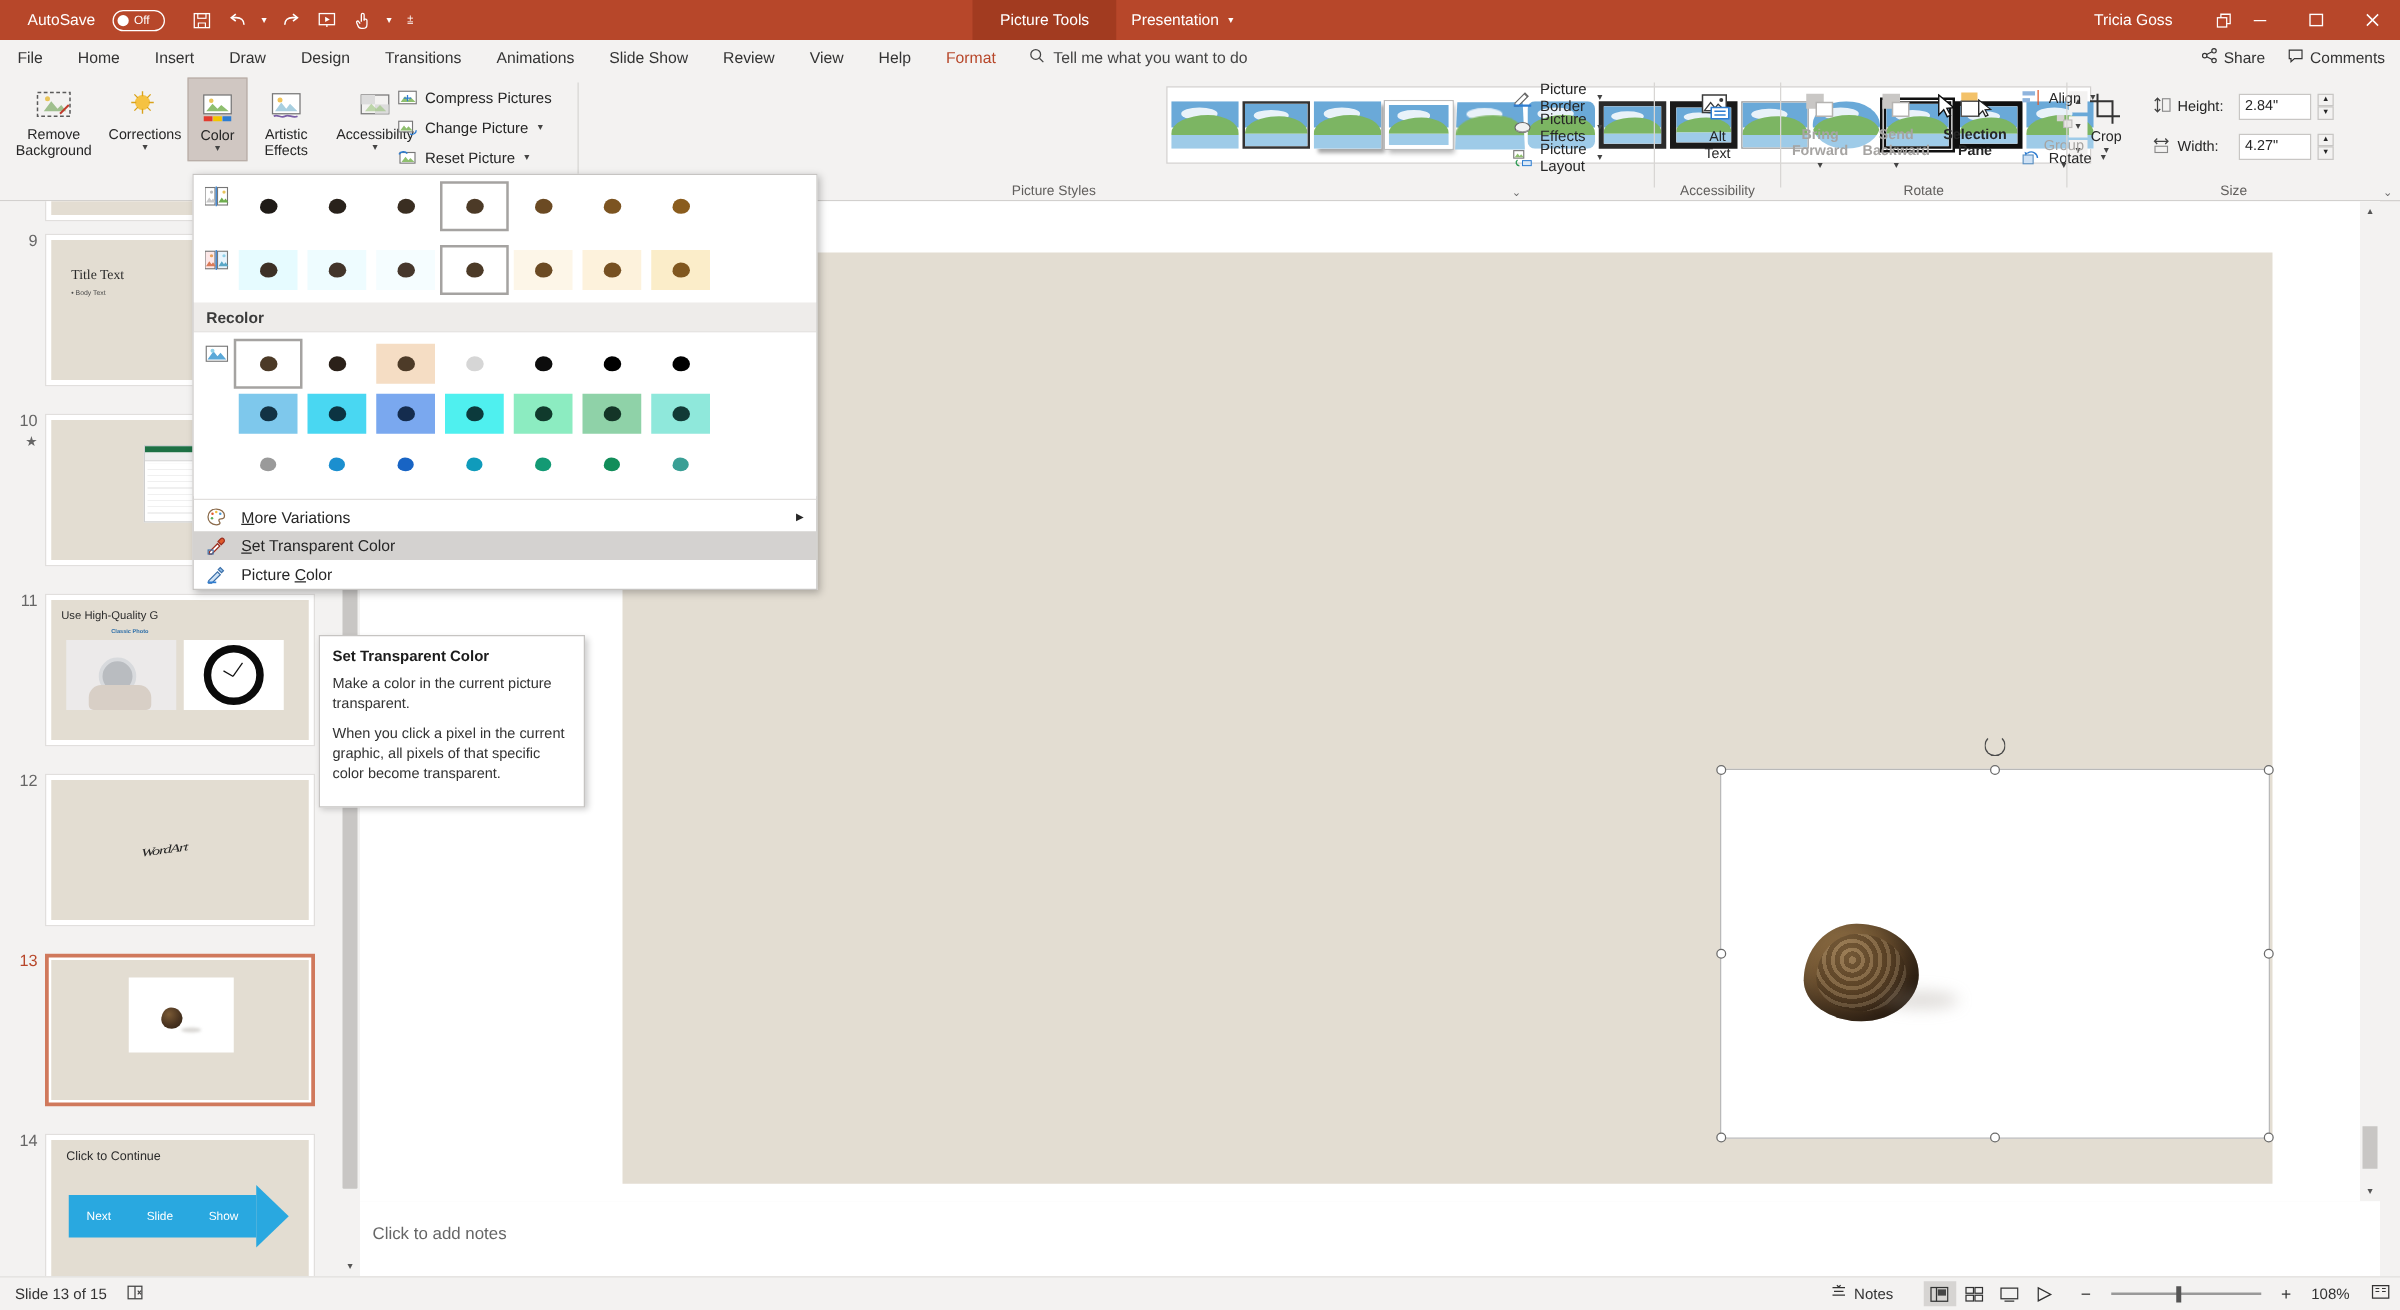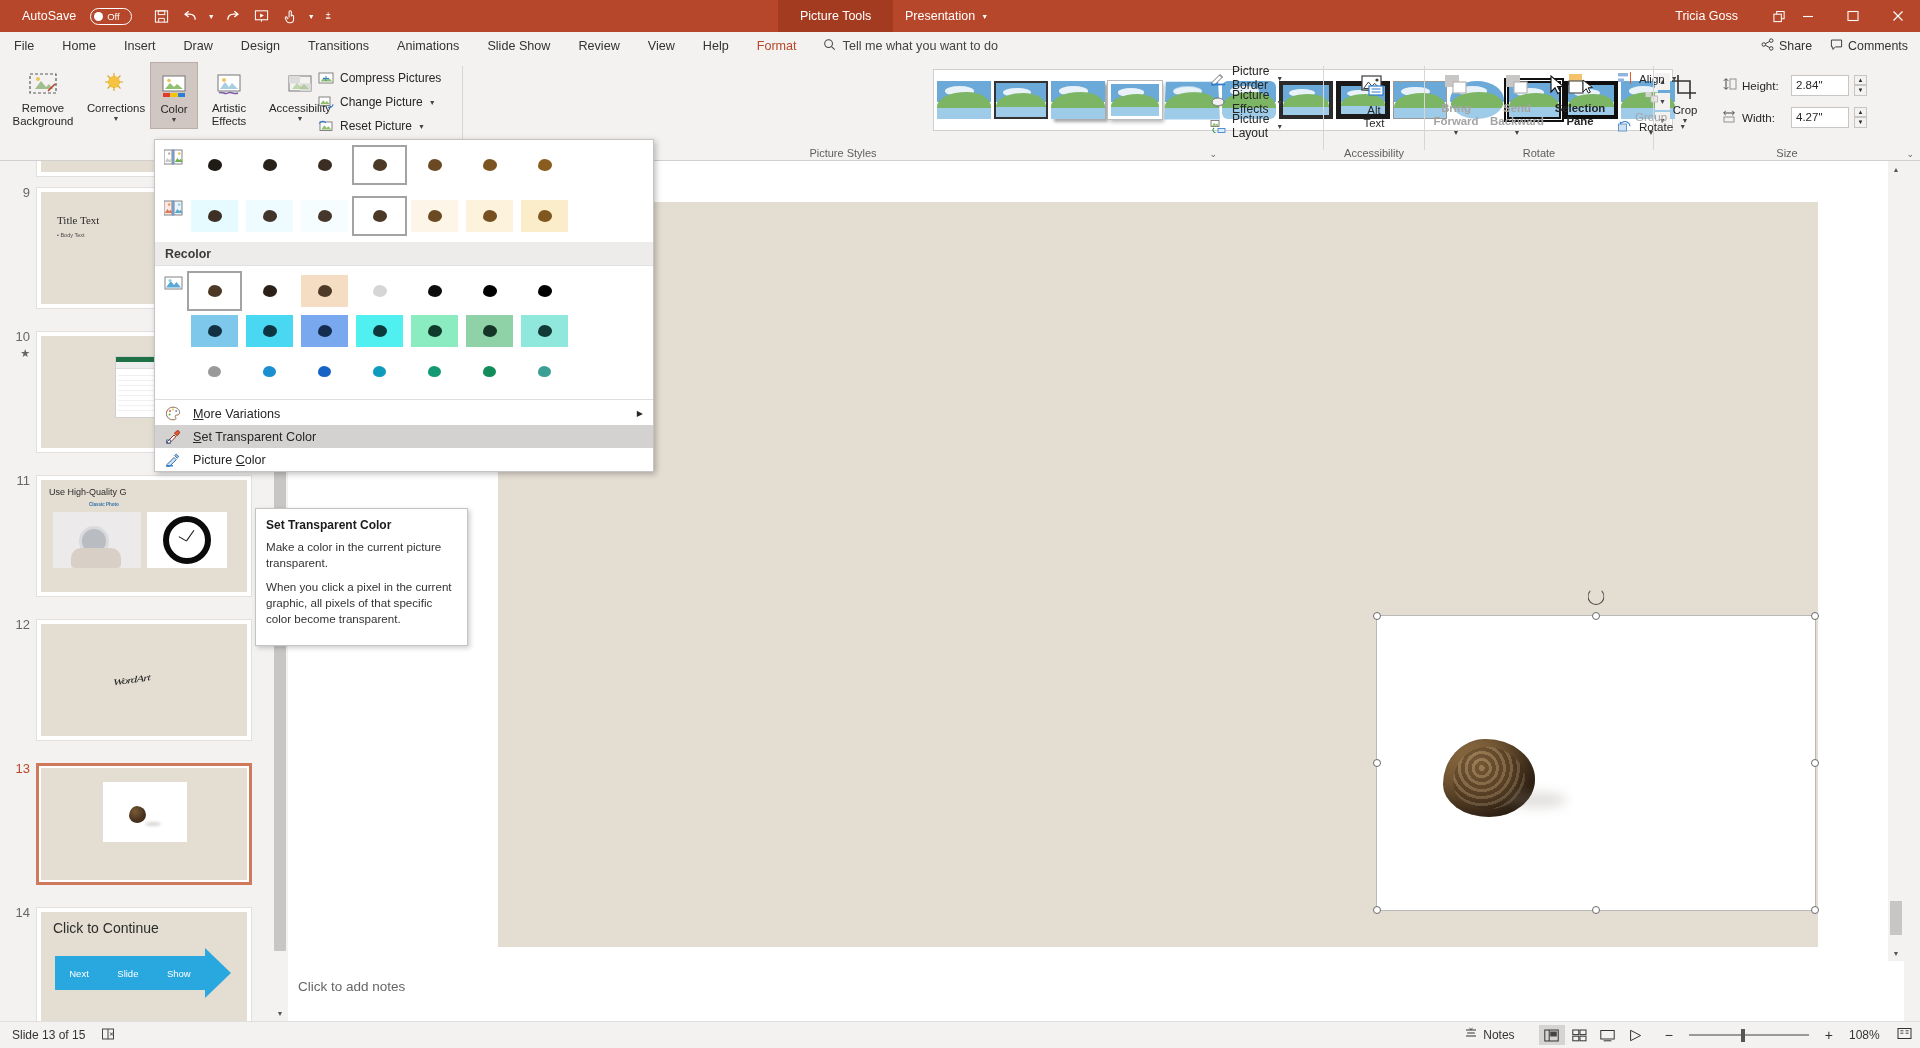--- a/index.html
+++ b/index.html
@@ -781,21 +781,21 @@
           <div style="position:absolute;left:42px;top:40px;width:16px;height:4px;background:rgba(120,110,100,.28);border-radius:50%;filter:blur(1.4px);"></div>
         </div>
       </div>
     </div>
   </div>
 
   <div class="slide-num" style="top:744px;">14</div>
   <div class="slide-item" style="top:746px;">
     <div class="slide-frame">
       <div class="slide-canvas">
-        <div style="position:absolute;left:12px;top:8px;font-size:14px;color:#2b2b2b;">Click to Continue</div>
+        <div style="position:absolute;left:12px;top:8px;font-size:10px;color:#2b2b2b;">Click to Continue</div>
         <div style="position:absolute;left:14px;top:44px;width:150px;height:34px;background:#29a8e0;display:flex;align-items:center;justify-content:space-around;color:#fff;font-size:9.5px;">
           <span>Next</span>
           <span>Slide</span>
           <span>Show</span>
         </div>
         <div style="position:absolute;left:164px;top:36px;width:0;height:0;border-top:25px solid transparent;border-bottom:25px solid transparent;border-left:26px solid #29a8e0;"></div>
       </div>
     </div>
   </div>
 </div>

